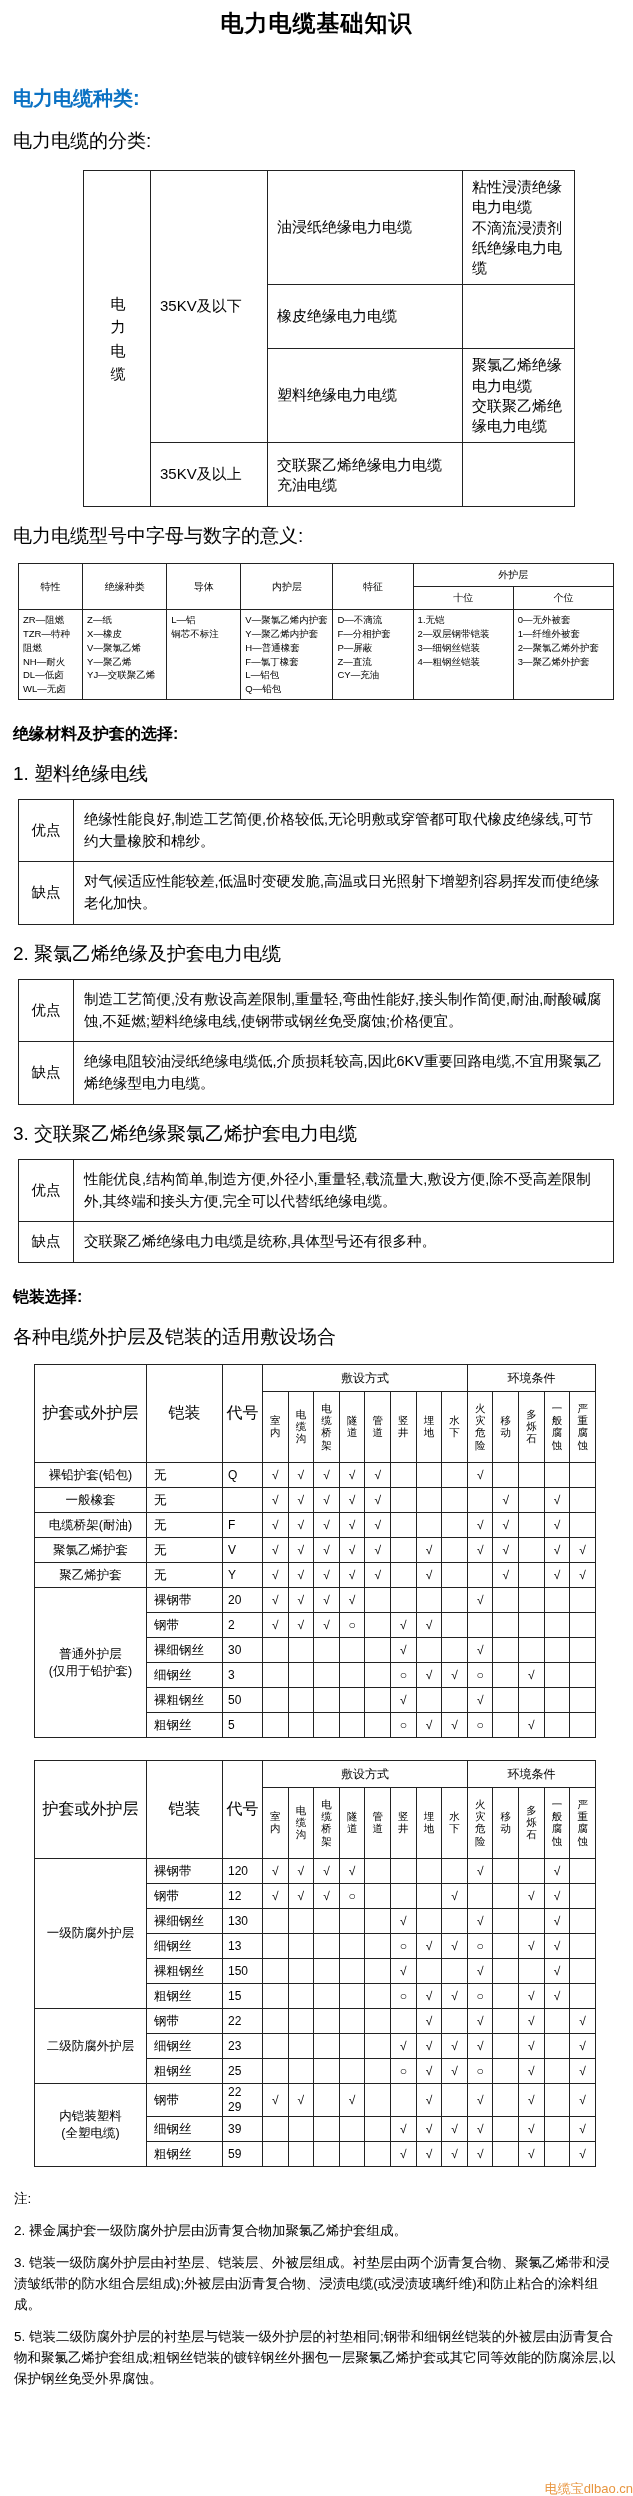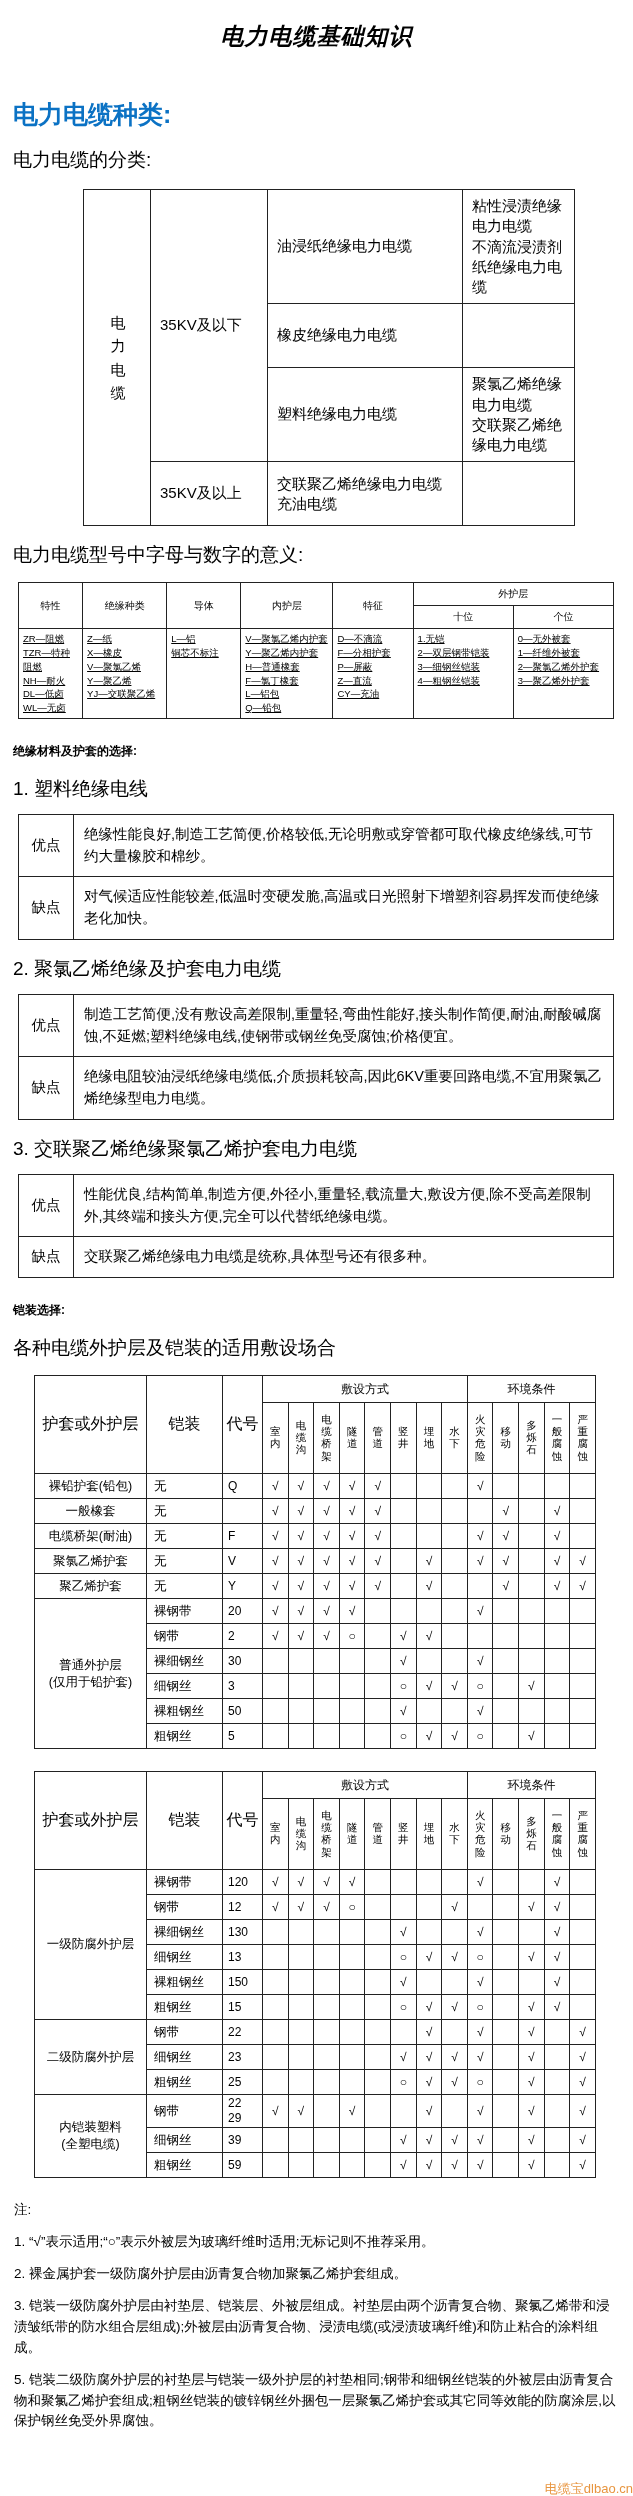--- a/index.html
+++ b/index.html
@@ -1,42 +1,42 @@
 <!DOCTYPE html>
 <html><head>
 <meta charset="utf-8">
 <style>
   html,body{margin:0;padding:0;}
   body{
     width:633px;height:2496px;overflow:hidden;position:relative;
     background:#ffffff;color:#000;
     font-family:"Liberation Sans","DejaVu Sans",sans-serif;
   }
-  .title{padding-top:21px;font-size:23px;font-weight:700;text-align:center;letter-spacing:1px;font-style:italic;}
-  .h-blue{margin:46px 0 0 13px;font-size:25px;font-weight:700;}
+  .title{padding-top:8px;font-size:23px;font-weight:700;text-align:center;letter-spacing:1px;}
+  .h-blue{margin:46px 0 0 13px;font-size:20px;font-weight:700;}
   .h-sub{margin:16px 0 0 13px;font-size:19px;}
-  .h-bold{margin:24px 0 0 13px;font-size:12px;font-weight:700;}
+  .h-bold{margin:24px 0 0 13px;font-size:16px;font-weight:700;}
 
   table{border-collapse:collapse;}
   th,td{border:1px solid #222;}
 
   
   .t1{margin:16px 0 0 83px;width:492px;font-size:15px;}
   .t1 td{padding:6px 9px;vertical-align:middle;}
   .t1 tr.r1{height:98px;} .t1 tr.r2{height:64px;} .t1 tr.r3{height:84px;} .t1 tr.r4{height:64px;}
   .t1-root{width:48px;text-align:center;}
   .vstack{display:inline-block;width:17px;word-break:break-all;line-height:1.55;text-align:right;}
   .t1-volt{width:98px;padding-left:12px;}
   .t1-type{width:176px;}
   .t1-detail{white-space:pre-line;line-height:1.35;}
 
   
   .t2{margin:14px 0 0 18px;width:596px;table-layout:fixed;}
   .t2 th{padding:4px 2px;font-weight:normal;font-size:10px;}
-  .t2 td{padding:3px 4px;vertical-align:top;white-space:pre-line;line-height:1.45;font-size:9.5px;text-decoration:underline;}
+  .t2 td{padding:3px 4px;vertical-align:top;white-space:pre-line;line-height:1.45;font-size:9.5px;}
 
   
   .tp{margin:12px 0 0 18px;width:596px;table-layout:fixed;font-size:14.5px;}
   .tp td{padding:9px 10px;line-height:1.5;}
   .tp td.plabel{width:44px;text-align:center;padding:9px 5px;}
 
   
   .ta{margin:14px 0 0 34px;width:562px;table-layout:fixed;}
   .ta thead th{font-weight:normal;}
   .ta th.grp{font-size:12px;height:24px;}
@@ -691,20 +691,19 @@
         <td class="chk">√</td>
         <td class="chk"></td>
         <td class="chk">√</td>
       </tr>
     </tbody>
 </table>
 
 <div class="notes">
   <div class="note-label">注:</div>
   <div id="notes-list">
-      <div class="note">1. “√”表示适用;“○”表示外被层为玻璃纤维时适用;无标记则不推荐采用。</div>
       <div class="note">2. 裸金属护套一级防腐外护层由沥青复合物加聚氯乙烯护套组成。</div>
       <div class="note">3. 铠装一级防腐外护层由衬垫层、铠装层、外被层组成。衬垫层由两个沥青复合物、聚氯乙烯带和浸渍皱纸带的防水组合层组成);外被层由沥青复合物、浸渍电缆(或浸渍玻璃纤维)和防止粘合的涂料组成。</div>
       <div class="note">5. 铠装二级防腐外护层的衬垫层与铠装一级外护层的衬垫相同;钢带和细钢丝铠装的外被层由沥青复合物和聚氯乙烯护套组成;粗钢丝铠装的镀锌钢丝外捆包一层聚氯乙烯护套或其它同等效能的防腐涂层,以保护钢丝免受外界腐蚀。</div>
     </div>
 </div>
 
 <div class="watermark" style="color: rgb(232, 149, 63);">电缆宝dlbao.cn</div>
 
 </body></html>

